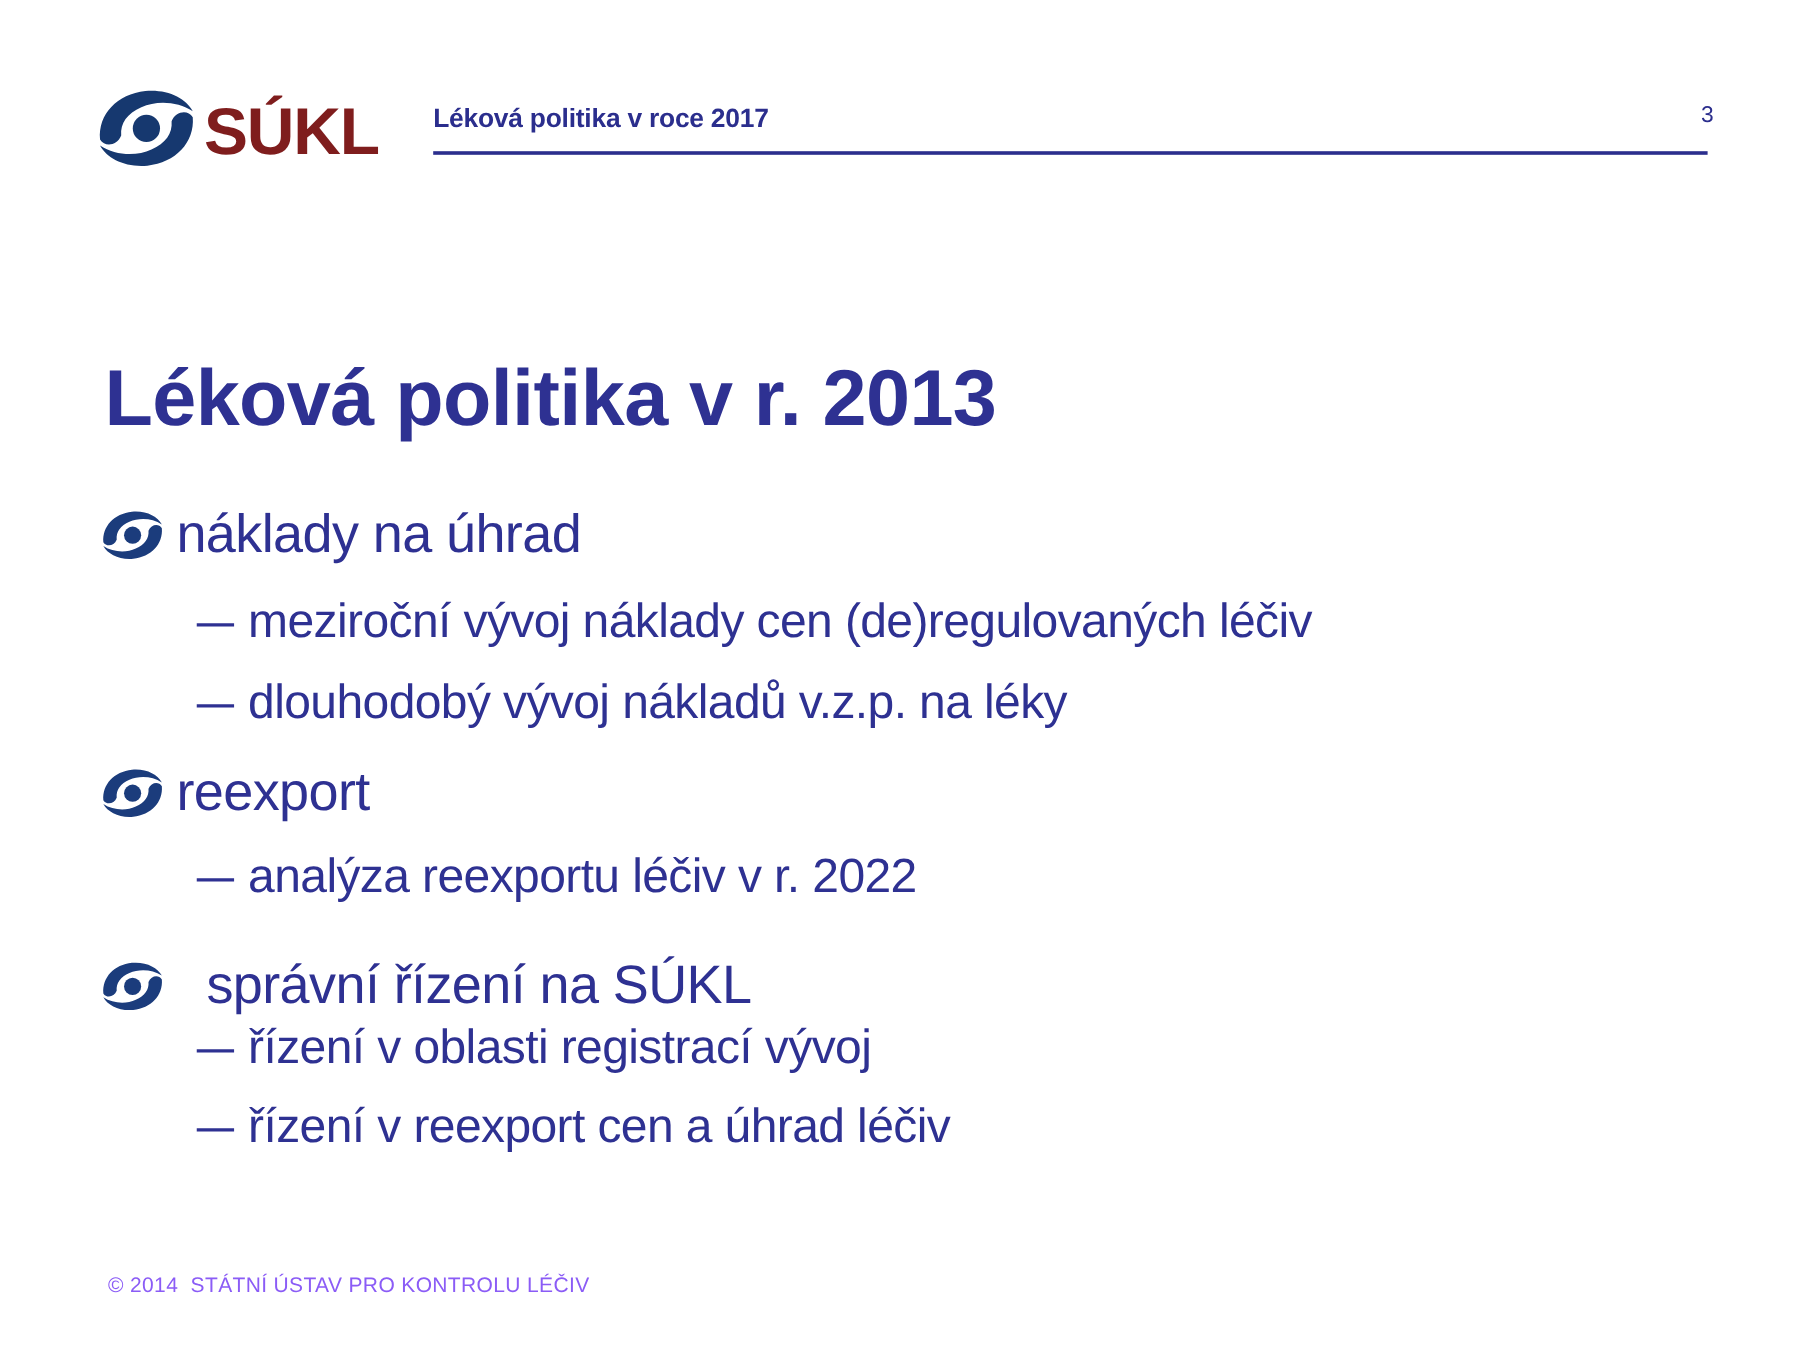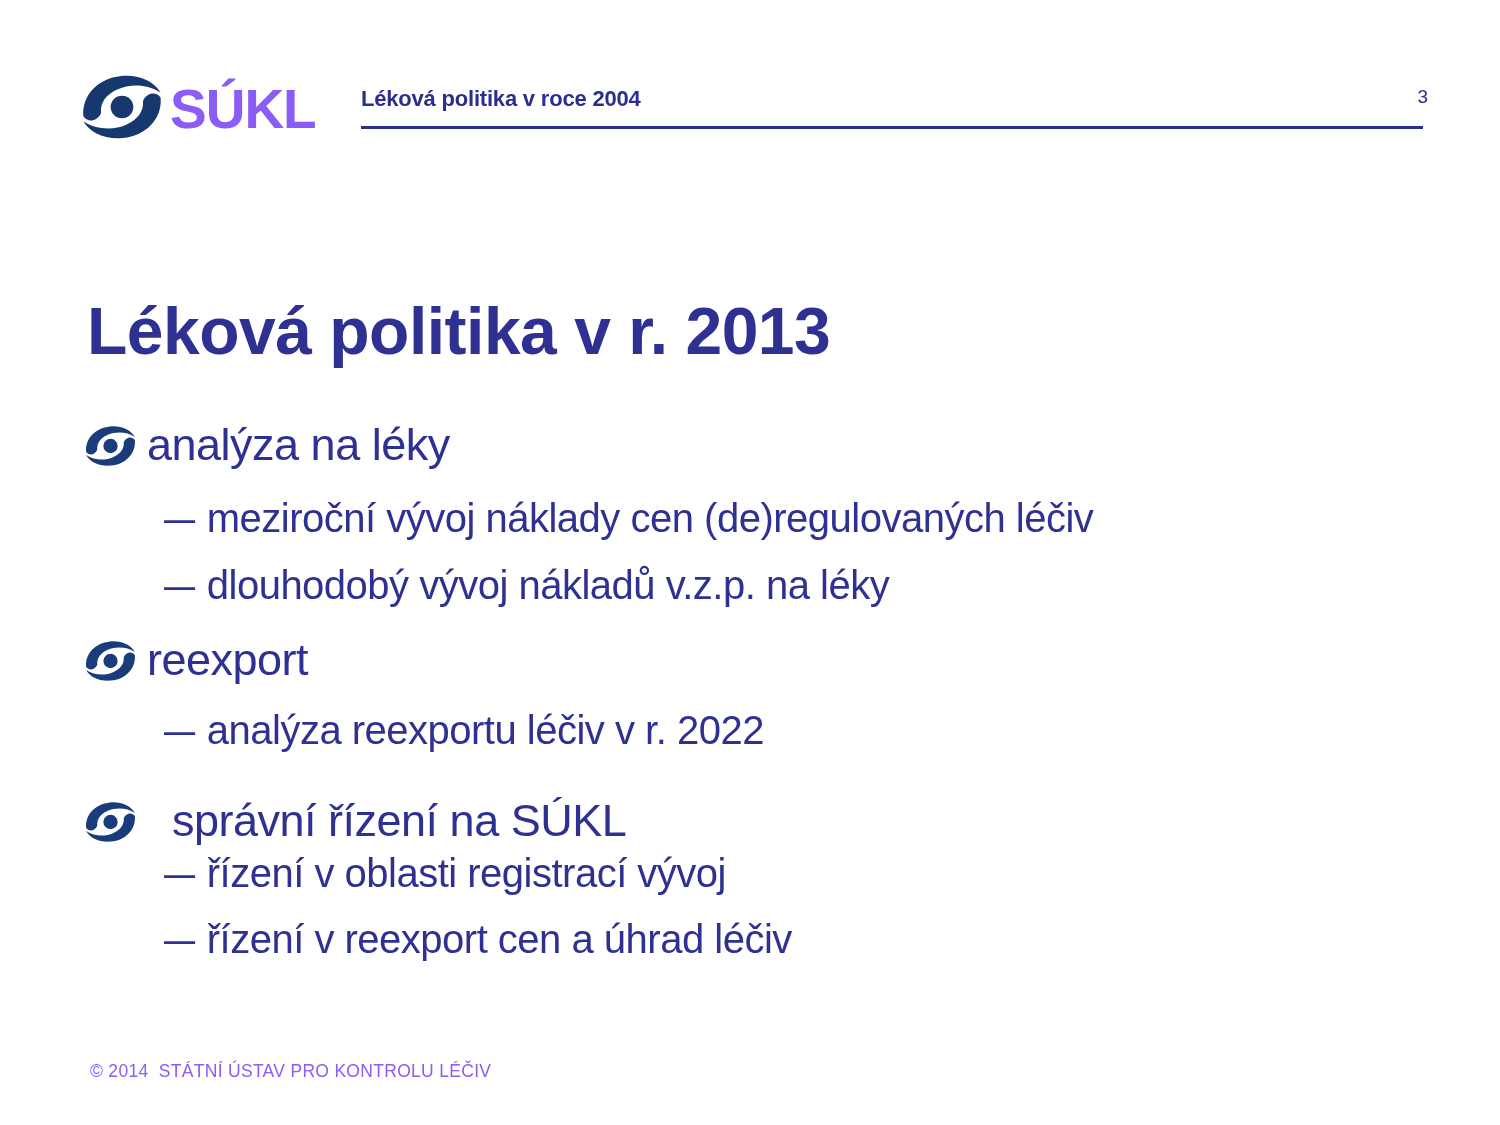--- a/index.html
+++ b/index.html
@@ -30,21 +30,21 @@
     width: 84px;
     height: 66px;
   }
   .logo-text {
     position: absolute;
     left: 170px;
     top: 82px;
     font-size: 55px;
     font-weight: 700;
     letter-spacing: -1px;
-    color: #8b5cf6;
+    color: #7f1d1d;
     line-height: 1;
   }
   .header-title {
     position: absolute;
     left: 361px;
     top: 86px;
     font-size: 22px;
     font-weight: 700;
     color: #2b2e8d;
     letter-spacing: -0.2px;
@@ -155,31 +155,31 @@
   </symbol>
 </svg>
 
 <div class="slide">
 
   <svg class="logo-symbol" fill="#16386f">
     <use href="#sukl-eye"></use>
   </svg>
   <div class="logo-text">SÚKL</div>
 
-  <div class="header-title">Léková politika v roce 2004</div>
+  <div class="header-title">Léková politika v roce 2017</div>
   <div class="page-number">3</div>
   <div class="header-rule"></div>
 
   <div class="slide-title">Léková politika v r. 2013</div>
 
   <div class="l1-row row-1">
     <svg class="bullet-eye" fill="#1b3c7c">
         <use href="#sukl-eye"></use>
       </svg>
-    <span>analýza na léky</span>
+    <span>náklady na úhrad</span>
   </div>
   <div class="l2-row row-2">
     <span class="l2-dash">–</span>
     <span>meziroční vývoj náklady cen (de)regulovaných léčiv</span>
   </div>
   <div class="l2-row row-3">
     <span class="l2-dash">–</span>
     <span>dlouhodobý vývoj nákladů v.z.p. na léky</span>
   </div>
 

